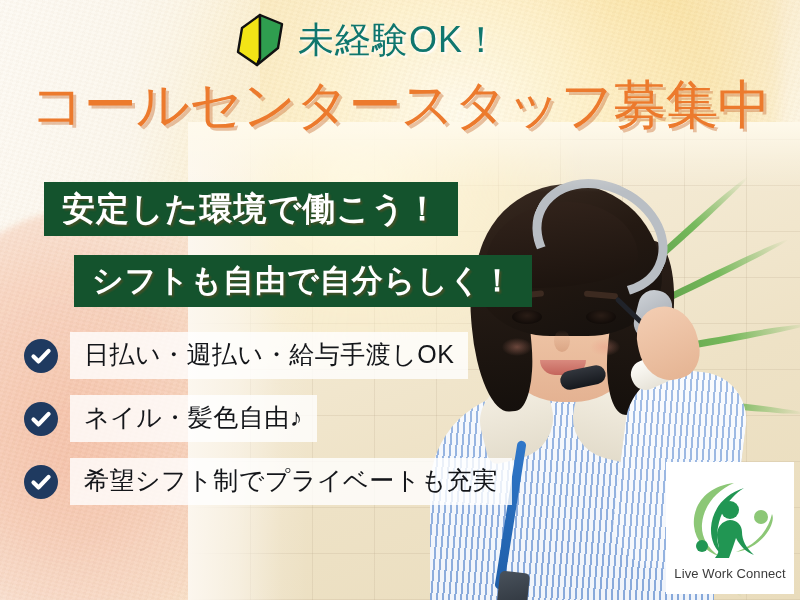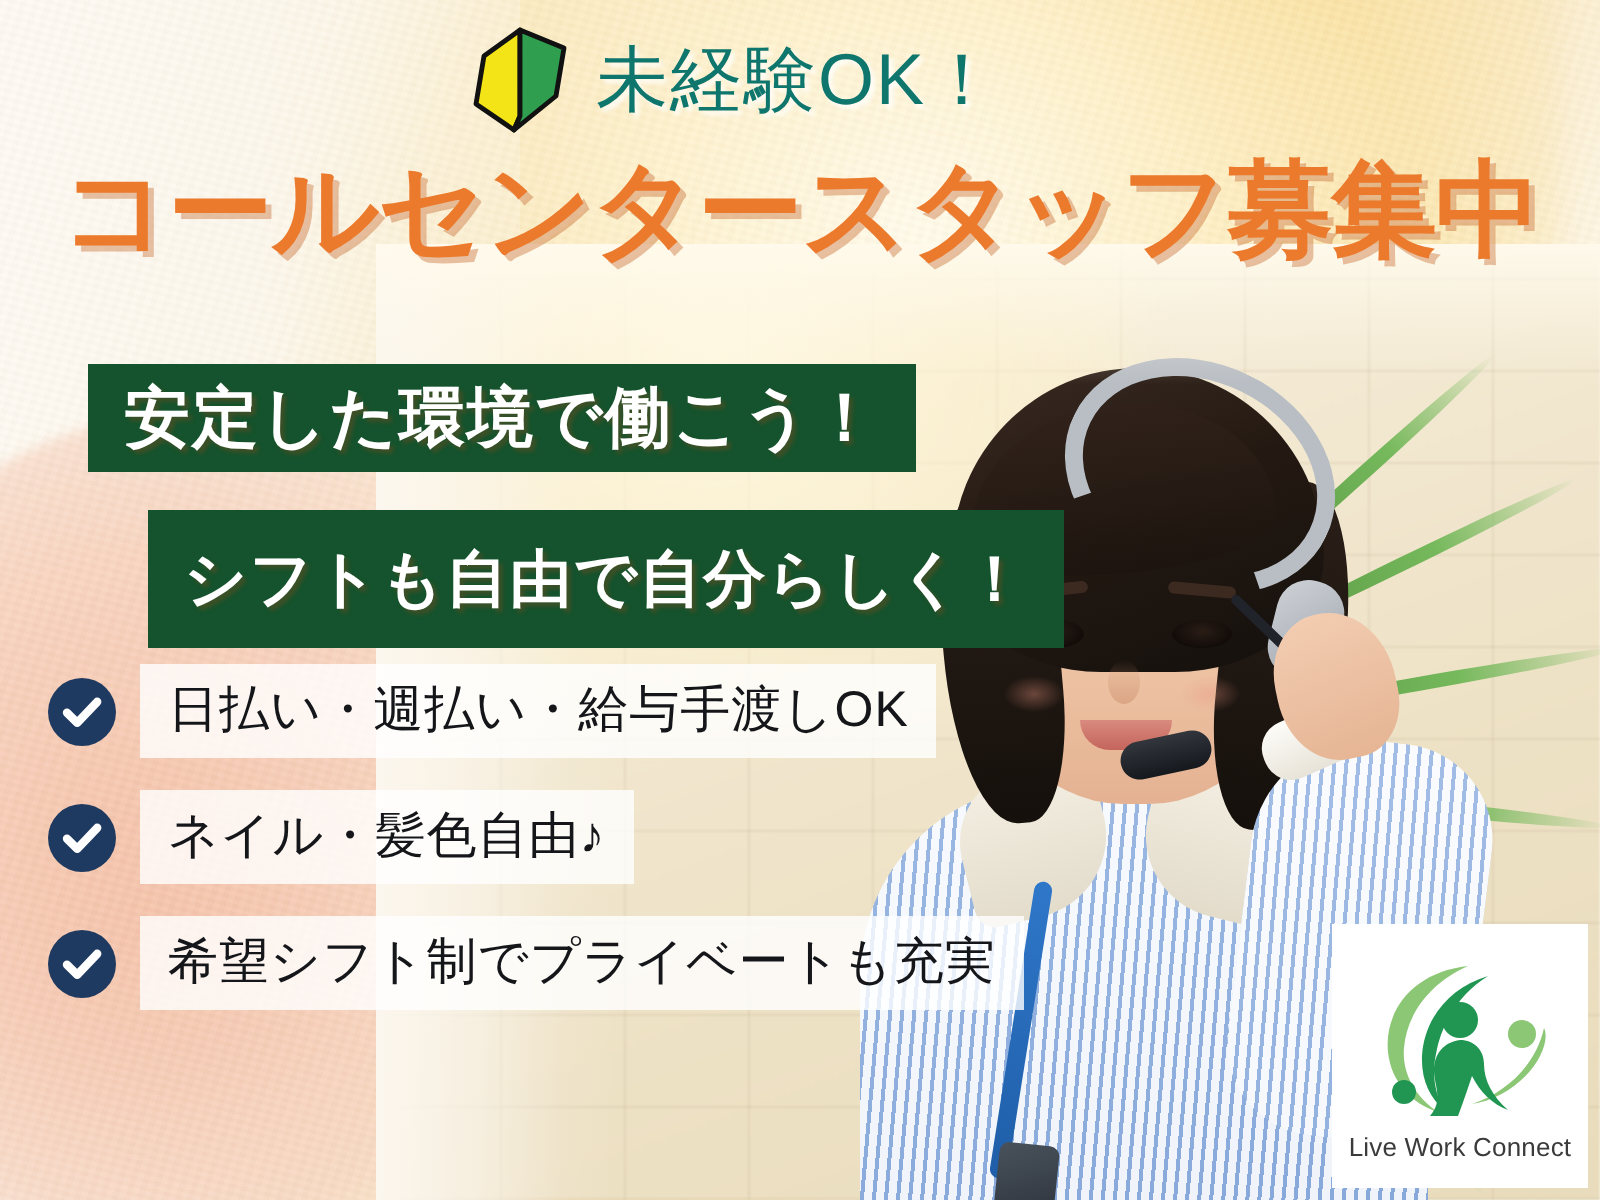--- a/index.html
+++ b/index.html
@@ -327,21 +327,21 @@
   .badge-text {
     font-size:36px; font-weight:400; letter-spacing:1px;
     color:#0f766e; white-space:nowrap;
     text-shadow:2px 2px 2px rgba(255,255,255,0.85);
   }
 
   
   .headline {
     position:absolute; left:0; top:70px; width:800px;
     text-align:center;
-    font-size:53px; font-weight:bold; letter-spacing:-1px;
+    font-size:53px; font-weight:normal; letter-spacing:-1px;
     color:#ec7a2d; white-space:nowrap;
     text-shadow:
       3px 3px 0 rgba(198,102,40,0.40),
       2px 2px 1px rgba(255,255,255,0.30);
   }
 
   
   .band {
     position:absolute;
     background:#14532d;
@@ -350,21 +350,21 @@
     white-space:nowrap;
     text-shadow:2px 2px 2px rgba(160,70,24,0.32);
   }
   .band-1 {
     left:44px; top:182px;
     height:54px; padding:0 18px;
     font-size:33px; letter-spacing:1px;
   }
   .band-2 {
     left:74px; top:255px;
-    height:69px; padding:0 18px;
+    height:52px; padding:0 18px;
     font-size:31px; letter-spacing:1px;
   }
 
   
   .bullets { position:absolute; left:24px; top:332px; }
   .bullet {
     display:flex; align-items:center;
     margin-bottom:16px;
   }
   .check-icon {

